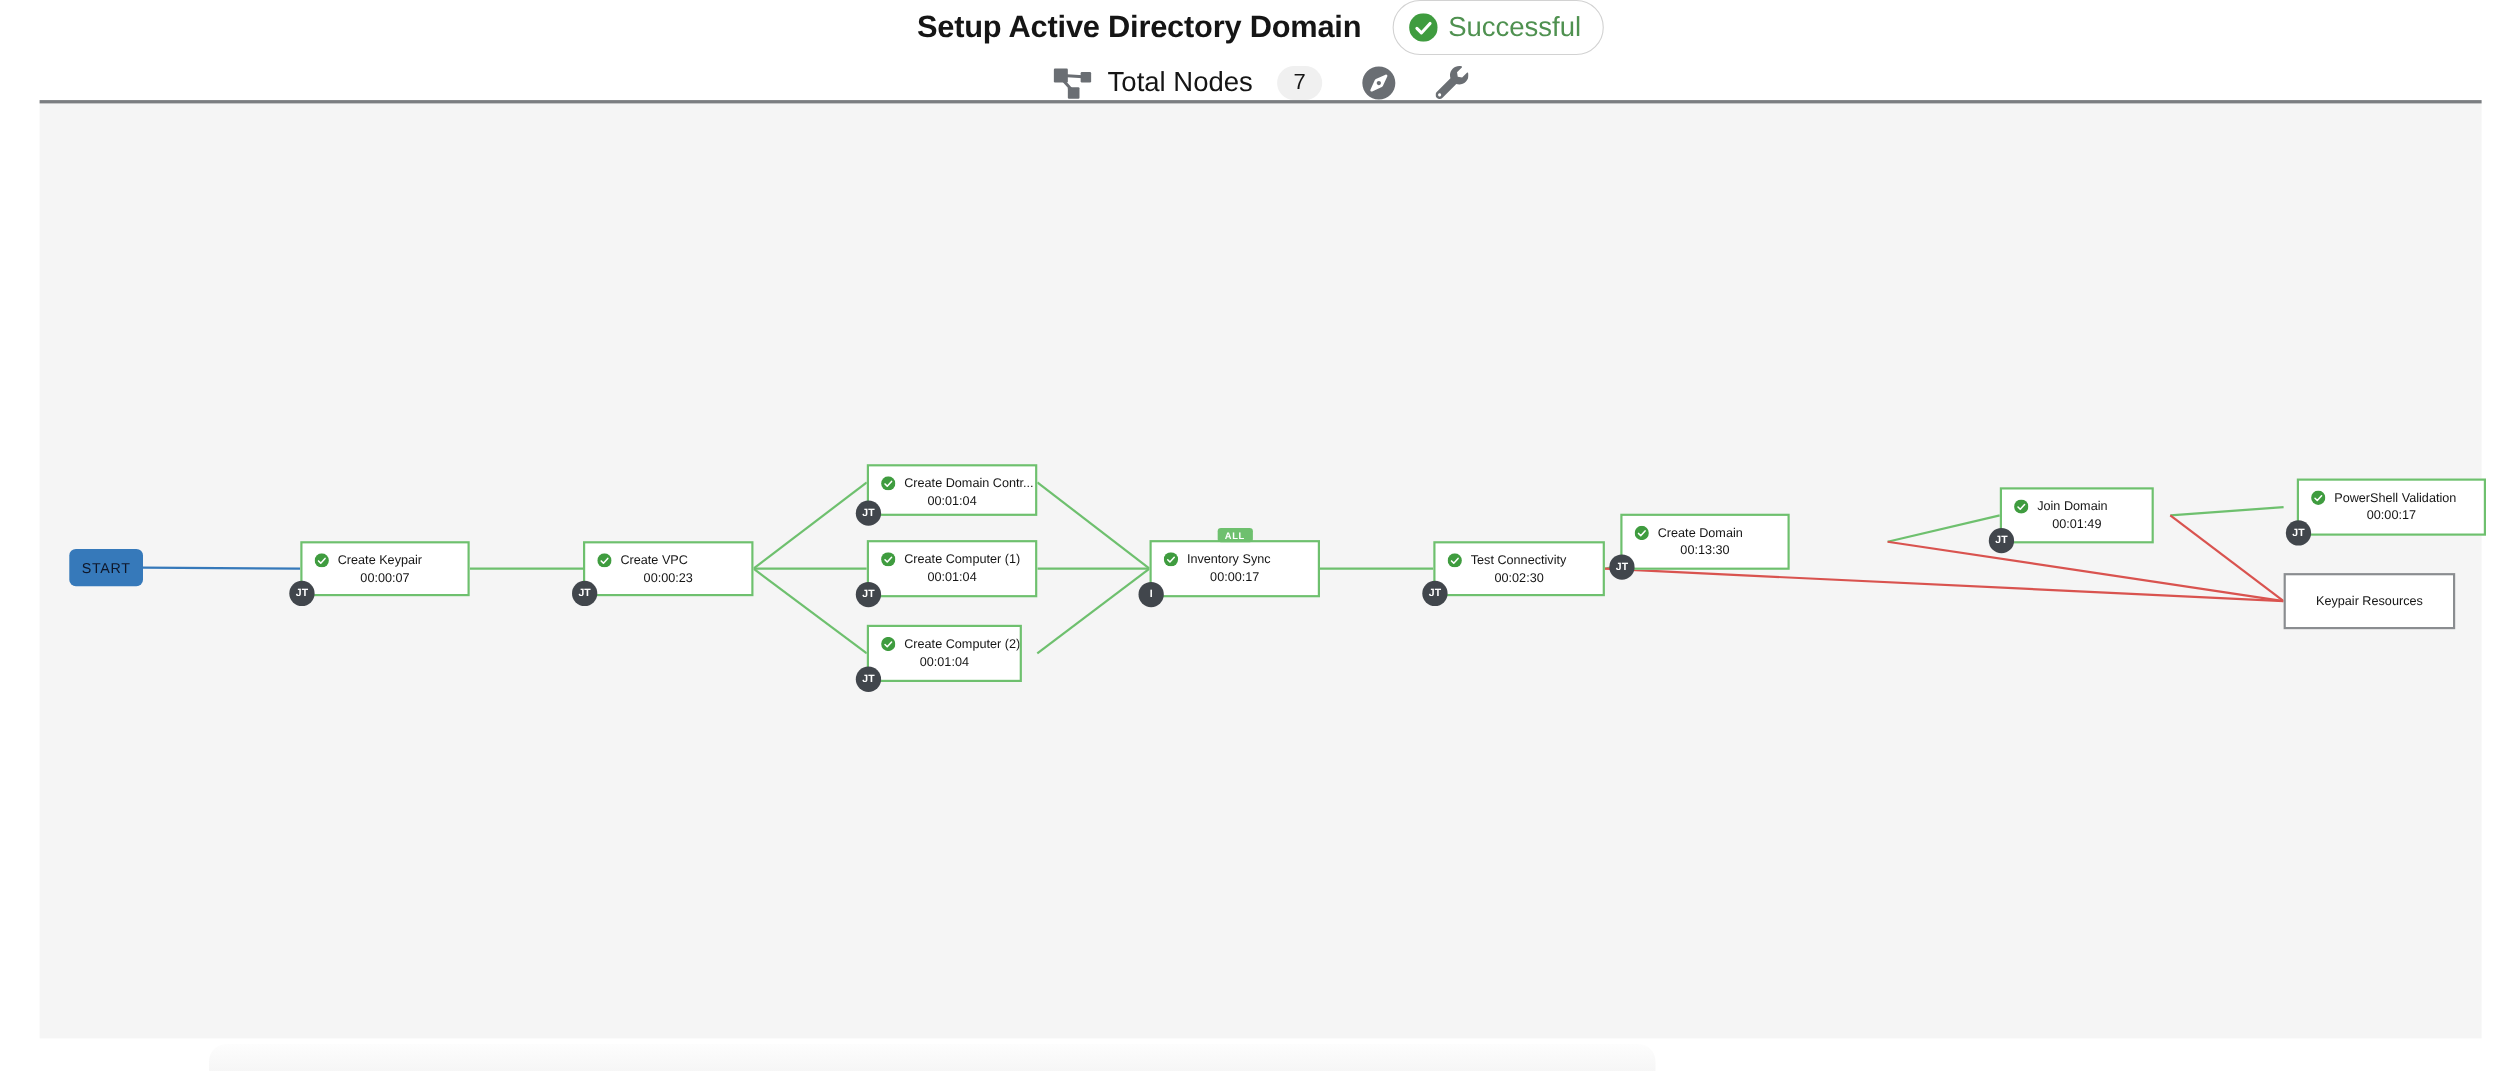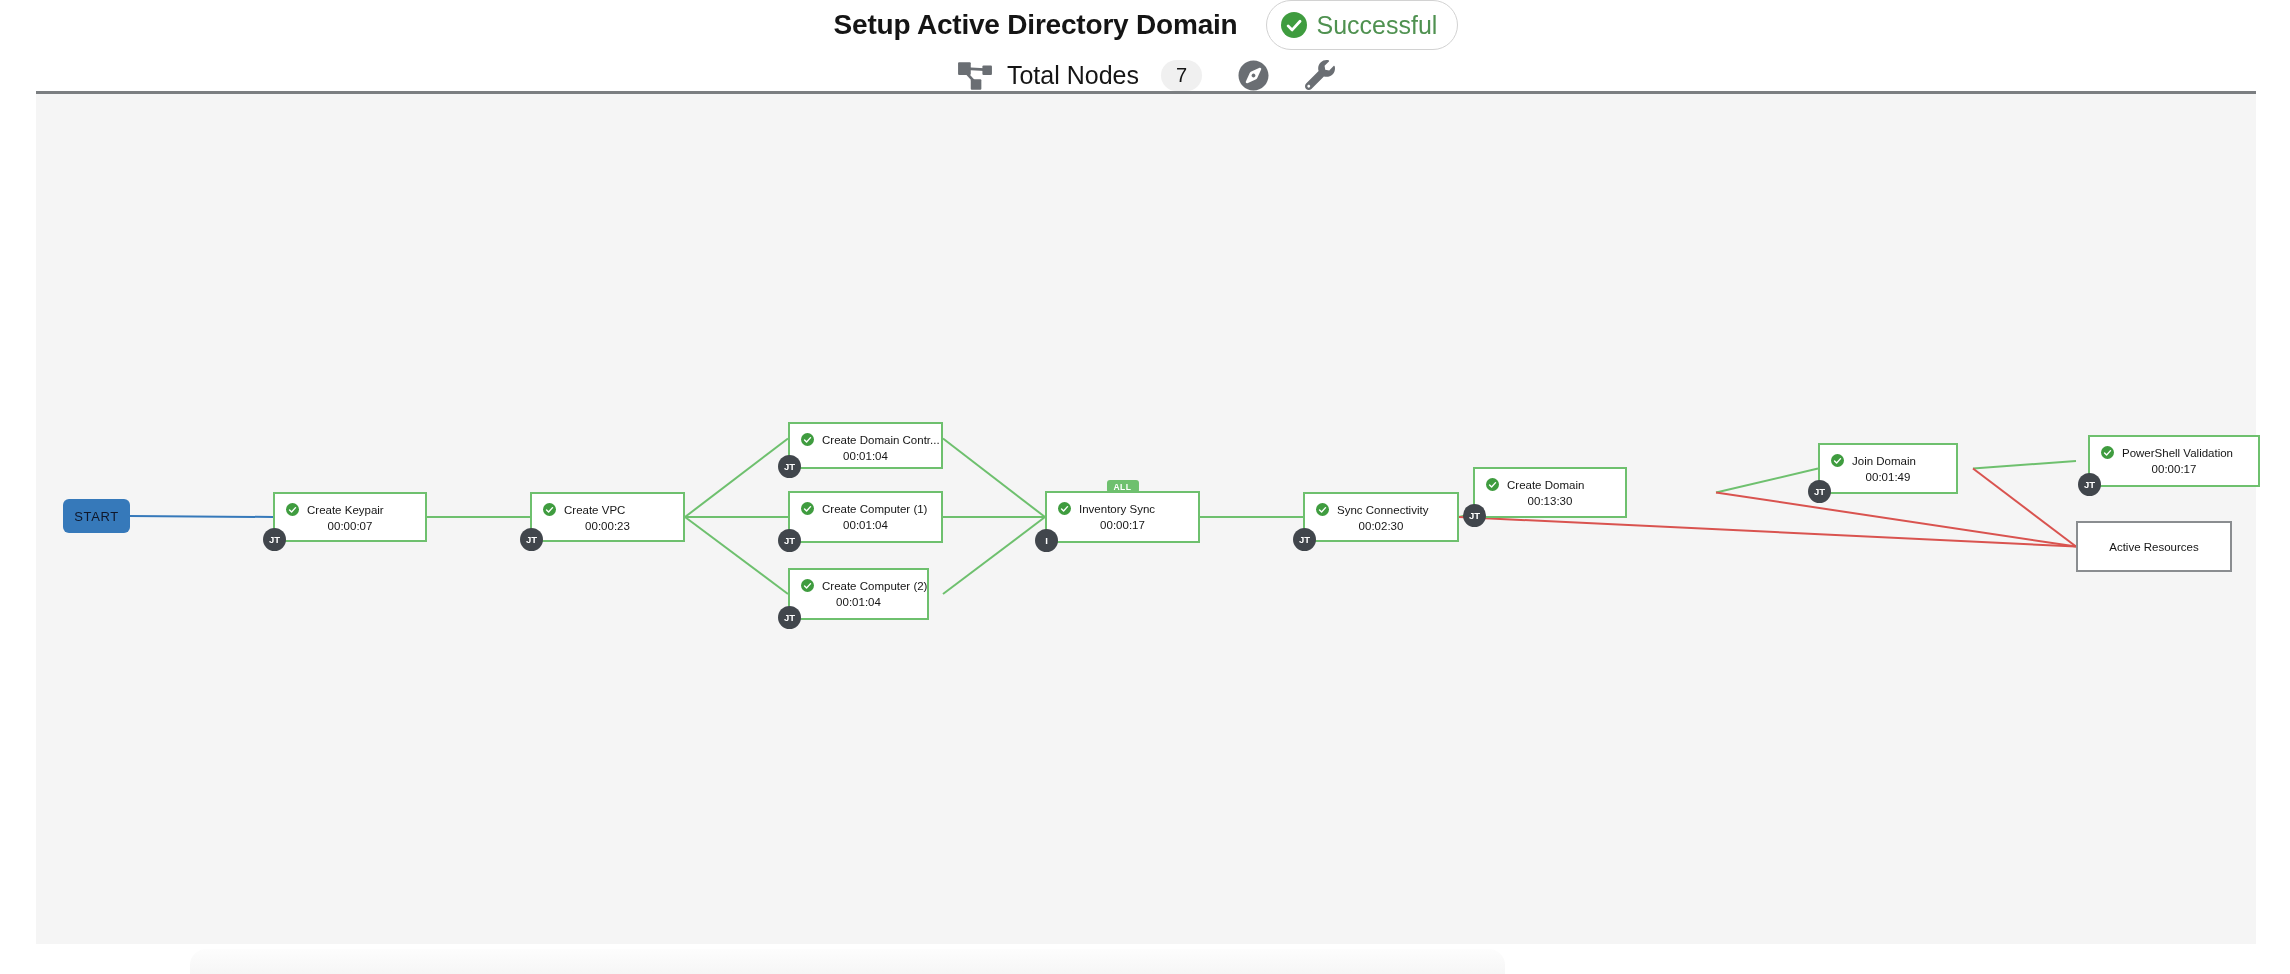--- a/index.html
+++ b/index.html
@@ -282,21 +282,21 @@
         </div>
         <div class="node-elapsed">00:00:17</div>
         <div class="node-type-badge" style="background: rgb(65, 70, 76);">I</div>
       </div>
       <div class="wf-node" style="left: 1267px; top: 398px; width: 156px; height: 50px;">
         <div class="node-title-row">
           <svg width="13" height="13" viewBox="0 0 512 512" style="flex:none">
             <circle cx="256" cy="256" r="256" fill="#3F9C3F"></circle>
             <path d="M140 273 l80 80 155-170" stroke="#fff" stroke-width="55" fill="none" stroke-linecap="round" stroke-linejoin="round"></path>
           </svg>
-          <span class="node-label">Sync Connectivity</span>
+          <span class="node-label">Test Connectivity</span>
         </div>
         <div class="node-elapsed">00:02:30</div>
         <div class="node-type-badge" style="background: rgb(65, 70, 76);">JT</div>
       </div>
       <div class="wf-node" style="left: 1437px; top: 373px; width: 154px; height: 51px;">
         <div class="node-title-row">
           <svg width="13" height="13" viewBox="0 0 512 512" style="flex:none">
             <circle cx="256" cy="256" r="256" fill="#3F9C3F"></circle>
             <path d="M140 273 l80 80 155-170" stroke="#fff" stroke-width="55" fill="none" stroke-linecap="round" stroke-linejoin="round"></path>
           </svg>
@@ -321,18 +321,18 @@
           <svg width="13" height="13" viewBox="0 0 512 512" style="flex:none">
             <circle cx="256" cy="256" r="256" fill="#3F9C3F"></circle>
             <path d="M140 273 l80 80 155-170" stroke="#fff" stroke-width="55" fill="none" stroke-linecap="round" stroke-linejoin="round"></path>
           </svg>
           <span class="node-label">PowerShell Validation</span>
         </div>
         <div class="node-elapsed">00:00:17</div>
         <div class="node-type-badge" style="background: rgb(65, 70, 76);">JT</div>
       </div>
       <div class="wf-node pending" style="left: 2040px; top: 427px; width: 156px; height: 51px;">
-        <span class="node-label" style="font-size: 11.5px;">Active Resources</span>
+        <span class="node-label" style="font-size: 11.5px;">Keypair Resources</span>
       </div>
     </div>
 </div>
 
 <div class="bottom-peek"></div>
 
 </body></html>

